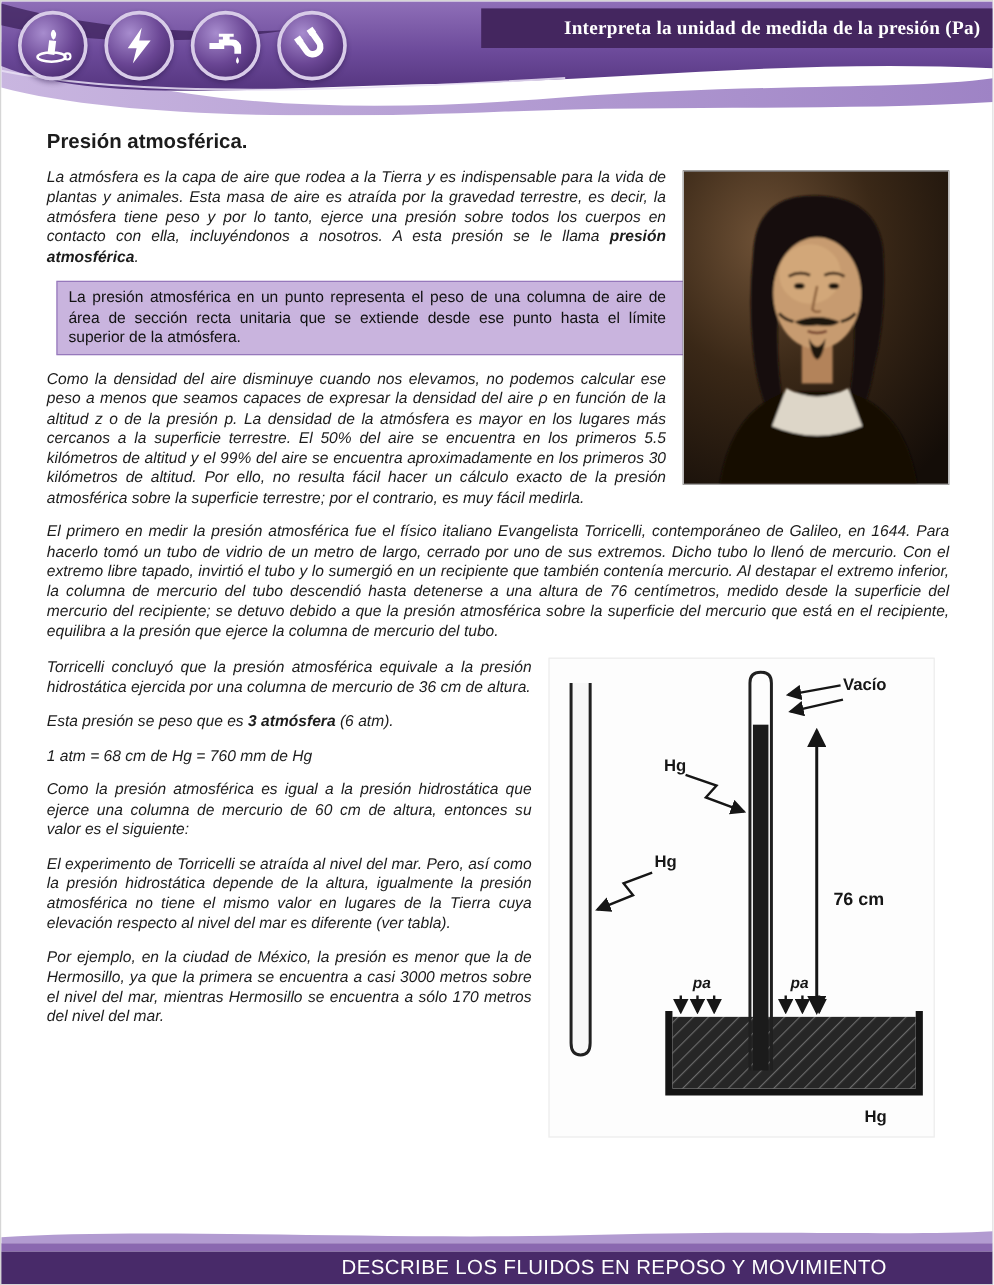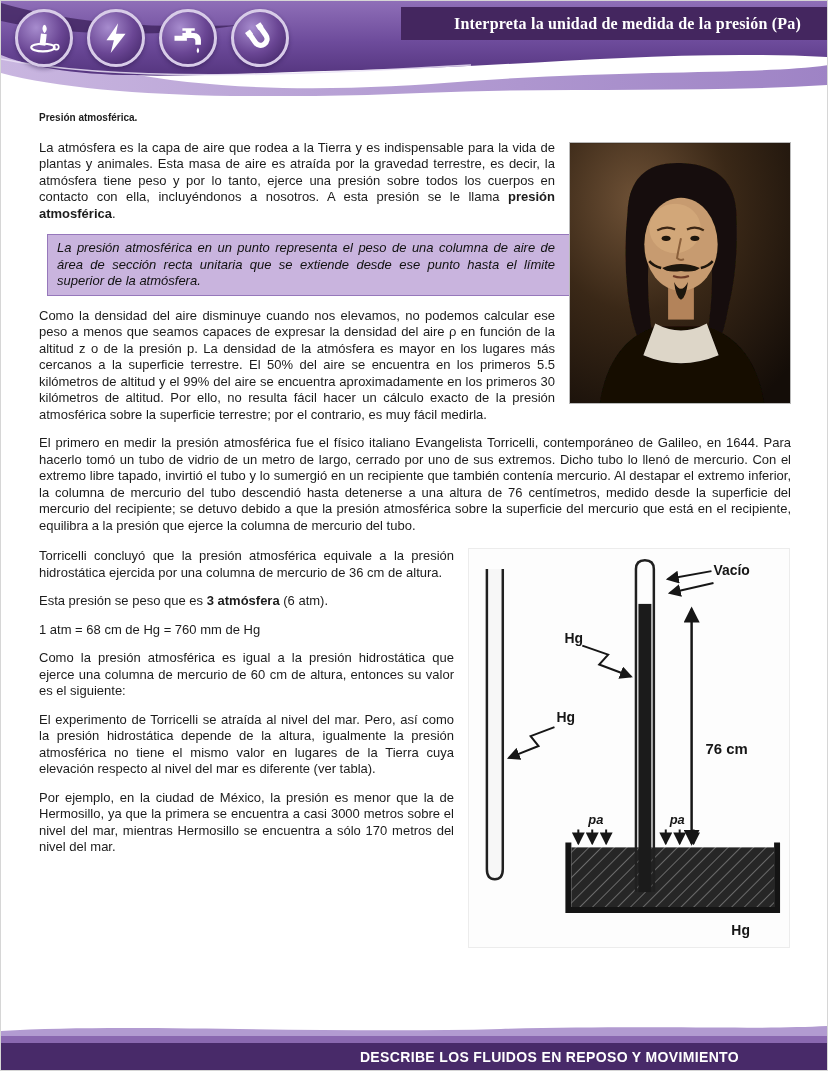--- a/index.html
+++ b/index.html
@@ -6,54 +6,54 @@
   html,body { background:#ffffff; }
   body { font-family:"Liberation Sans", sans-serif; }
 
   .page { position:relative; width:828px; height:1071px; background:#fff;
           overflow:hidden; border:1px solid #d6d6d6; }
 
   
   .header { position:absolute; top:0; left:0; width:828px; height:95px; }
   .ribbon-svg { position:absolute; top:0; left:0; display:block; }
   .title-bar { position:absolute; top:6px; left:400px; width:428px; height:33px;
-               display:flex; align-items:center; justify-content:flex-end; padding-right:28px; }
+               display:flex; align-items:center; justify-content:flex-end; padding-right:12px; }
   .title-bar span { color:#fff; font-family:"Liberation Serif", serif; font-weight:bold;
                     font-size:16px; letter-spacing:.2px; }
   .icon-row { position:absolute; top:8px; left:14px; display:flex; gap:14px; }
   .hicon { width:58px; height:58px; border-radius:50%; border:3px solid #d8cce8;
            background:radial-gradient(circle at 35% 30%, #a78cce 0%, #6a4694 52%, #3a1f5e 100%);
            display:flex; align-items:center; justify-content:center;
            box-shadow:0 2px 4px rgba(40,20,70,.45); }
   .hicon svg { display:block; }
 
   
   .content { position:absolute; top:95px; left:0; width:828px;
              padding:8px 38px 0 38px; font-size:13px; line-height:16.5px;
              color:#1c1c1c; text-align:justify; }
-  .heading { font-size:10px; font-weight:bold; margin:6px 0 13px 0; text-align:left; }
-  .content p { margin-bottom:12px; }
+  .heading { font-size:17px; font-weight:bold; margin:6px 0 13px 0; text-align:left; }
+  .content p { margin-bottom:12px;font-style:italic; }
   .portrait { float:right; width:222px; height:262px; margin:2px 0 10px 14px;
               border:1px solid #b9b9b9; background:#1d1410; }
   .defbox { background:#c9b4de; border:1px solid #9678bb; padding:5px 9px;
-            margin:0 4px 12px 8px; color:#111;font-style:italic; }
+            margin:0 4px 12px 8px; color:#111; }
   .p3 { margin-bottom:14px !important; }
-  .diagram { float:right; width:322px; height:400px; margin:0 1px 6px 14px;
+  .diagram { float:right; width:322px; height:400px; margin:0 12px 6px 14px;
              background:#fdfdfd; border:1px solid #ececec; }
   .dlbl { font-family:"Liberation Sans", sans-serif; font-weight:bold; font-size:14px; fill:#161616; }
   .dlbl.big { font-size:15px; }
   .dlbl.pa { font-style:italic; font-size:13px; }
 
   
   .footer { position:absolute; bottom:0; left:0; width:828px; }
   .footer-wave { display:block; }
   .footer-mid { height:7px; background:#8a68b0; }
   .footer-bar { height:27px; background:#482a69; display:flex; align-items:center;
                 justify-content:flex-end; padding-right:90px; }
-  .footer-bar span { color:#fff; font-weight:bold; font-size:14px; letter-spacing:.35px; }
+  .footer-bar span { color:#fff; font-weight:normal; font-size:17px; letter-spacing:.35px; }
 </style>
 </head>
 <body>
 
 <div class="page">
 
   <header class="header">
     <svg class="ribbon-svg" width="828" height="95" viewBox="0 0 828 95">
       <defs>
         <linearGradient id="rgA" x1="0" y1="0" x2="0" y2="1">

